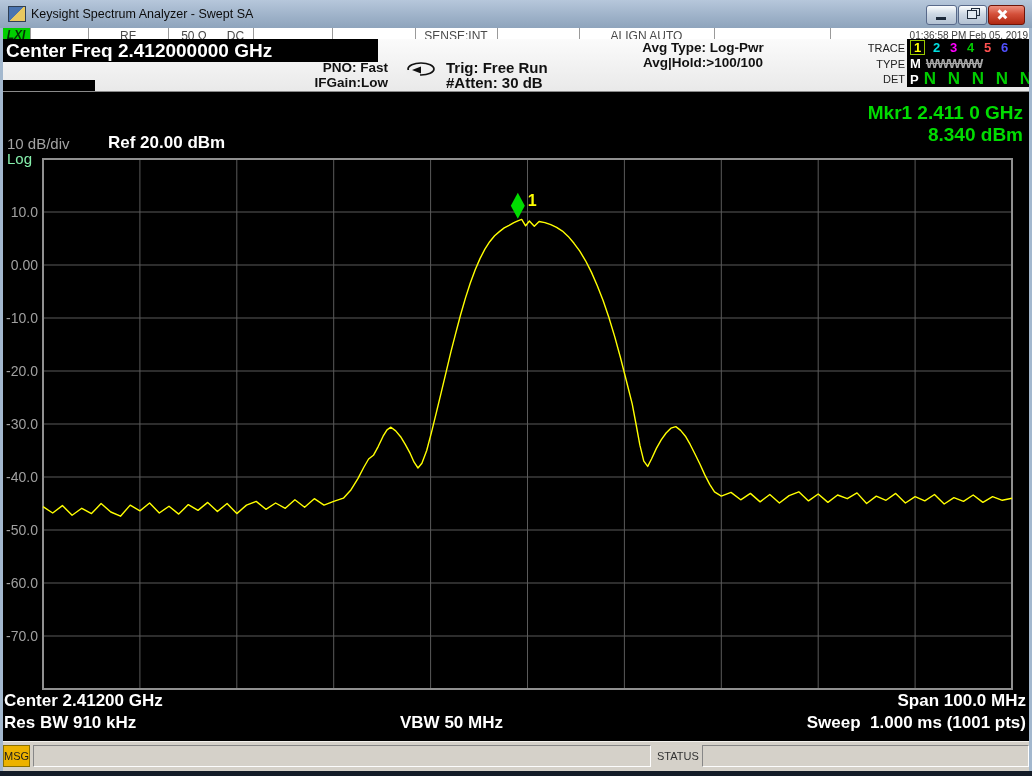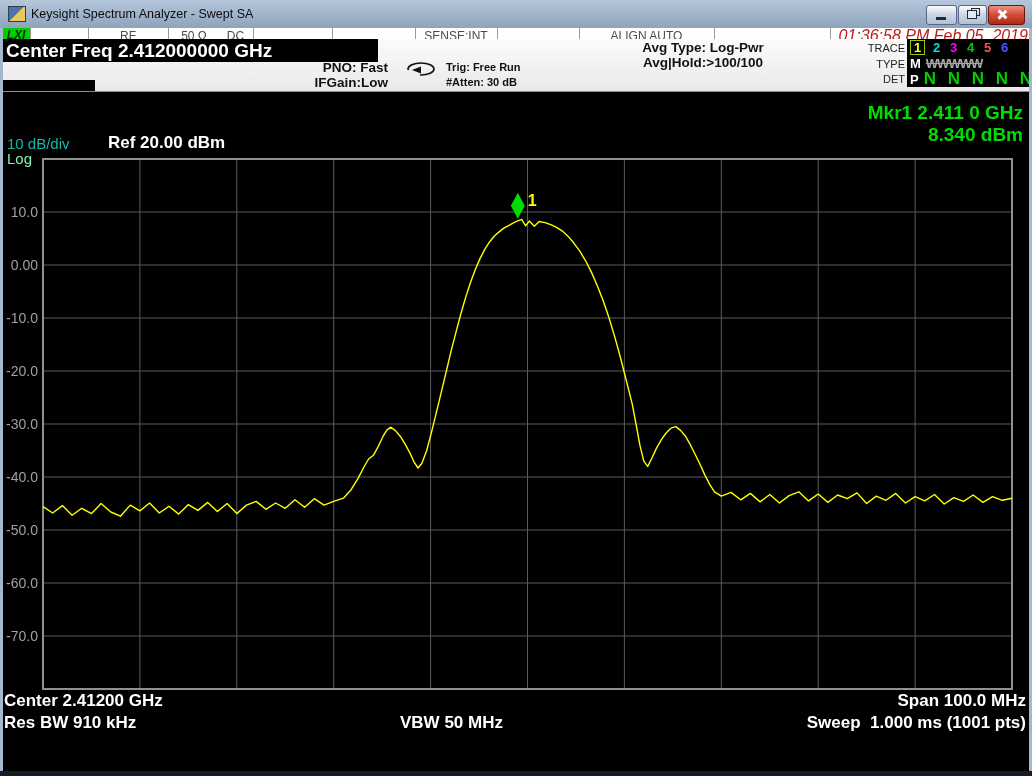--- a/index.html
+++ b/index.html
@@ -27,47 +27,47 @@
   .glyph-x1,.glyph-x2{position:absolute;left:12px;top:3px;width:2.5px;height:11px;background:#fff;}
   .glyph-x1{transform:rotate(45deg);} .glyph-x2{transform:rotate(-45deg);}
   
   .staterow{position:absolute;left:0;top:28px;width:1032px;height:17px;background:#fff;
     border-bottom:1px solid #9aa2ac;font-size:12px;color:#4a4a4a;}
   .sep{position:absolute;top:0;width:1px;height:17px;background:#9a9a9a;}
   .seg{position:absolute;top:0;height:17px;line-height:16px;text-align:center;}
   .lxi{position:absolute;left:2px;top:0px;width:28px;height:16px;background:#00cf00;
     color:#042d04;font-weight:bold;font-style:italic;font-size:12px;text-align:center;line-height:15px;
     border-bottom:2px solid #00cf00;}
-  .dtime{position:absolute;right:4px;top:0;height:17px;line-height:16px;font-size:16px;color:#b91c1c;font-style:italic;}
+  .dtime{position:absolute;right:4px;top:0;height:17px;line-height:16px;font-size:10px;color:#404040;}
   
   .annbar{position:absolute;left:0;top:39px;width:1032px;height:52px;
     background:linear-gradient(#fbfbfb,#e9e9e9);border-bottom:1px solid #8a8a8a;}
   .cfbox{position:absolute;left:0;top:0;width:378px;height:23px;background:#000;color:#fff;
     font-size:19px;font-weight:bold;line-height:23px;padding-left:6px;box-sizing:border-box;}
   .pno{position:absolute;left:278px;top:21px;width:110px;text-align:right;
     font-size:13.5px;font-weight:bold;color:#111;line-height:15px;}
   .loopicon{position:absolute;left:404px;top:22px;width:34px;height:17px;}
-  .trig{position:absolute;left:446px;top:21px;font-size:11px;font-weight:bold;color:#111;line-height:15px;}
+  .trig{position:absolute;left:446px;top:21px;font-size:15px;font-weight:bold;color:#111;line-height:15px;}
   .avg{position:absolute;left:597px;top:1px;width:212px;text-align:center;
     font-size:13.5px;font-weight:bold;color:#111;line-height:15px;}
   .trlabels{position:absolute;right:127px;top:2px;text-align:right;font-size:11px;
     color:#222;line-height:15.6px;}
   .trbox{position:absolute;left:907px;top:0;width:122px;height:48px;background:#000;}
   .trrow{height:16px;line-height:16px;padding-left:3px;white-space:nowrap;}
   .trnum{display:inline-block;width:17px;text-align:center;font-size:13px;font-weight:bold;}
   .trnum.act{width:13px;margin-right:3px;border:1px solid #9ac800;line-height:13px;}
   .typeA,.detA{color:#fff;font-weight:bold;font-size:13px;margin-right:5px;}
   .typeR{color:#a8a8a8;font-weight:bold;font-size:13px;letter-spacing:-1px;text-decoration:line-through;margin-top:13px;}
   .detR{color:#00cc00;font-weight:bold;font-size:17px;word-spacing:7px;}
   .notch{position:absolute;left:0;top:41px;width:95px;height:11px;background:#000;}
   
   .screen{position:absolute;left:0;top:97px;width:1032px;height:644px;background:#000;}
   .mkr{position:absolute;right:9px;top:102px;text-align:right;color:#00dc00;
     font-size:19px;font-weight:bold;line-height:22px;}
-  .scalediv{position:absolute;left:7px;top:135px;font-size:15px;color:#14b8a6;}
+  .scalediv{position:absolute;left:7px;top:135px;font-size:15px;color:#a3a3a3;}
   .reflvl{position:absolute;left:108px;top:133px;font-size:17px;font-weight:bold;color:#fff;}
   .logl{position:absolute;left:7px;top:150px;font-size:15px;color:#86efac;}
   #plot-svg{position:absolute;left:0;top:0;width:1032px;height:776px;
     font-family:"Liberation Sans",sans-serif;}
   .foot{position:absolute;color:#fff;font-size:17px;font-weight:bold;line-height:20px;white-space:pre;}
   
   .statusbar{position:absolute;left:0;top:741px;width:1032px;height:30px;background:#d5d1c9;
     border-top:1px solid #f2f0ec;}
   .msg{position:absolute;left:3px;top:3px;width:27px;height:22px;background:#ecb200;
     border:1px solid #8a7000;box-sizing:border-box;color:#1c1c1c;font-size:11px;
@@ -203,17 +203,23 @@
       <polygon points="517.81,218.798 524.81,205.798 517.81,192.798 510.80999999999995,205.798" fill="#00dc00"></polygon>
       <text x="527.81" y="205.798" fill="#ffff00" font-size="16" font-weight="bold">1</text>
     </svg>
 
   <div class="foot" style="left:4px;top:691px">Center 2.41200 GHz</div>
   <div class="foot" style="right:6px;top:691px">Span 100.0 MHz</div>
   <div class="foot" style="left:4px;top:713px">Res BW 910 kHz</div>
   <div class="foot" style="left:400px;top:713px">VBW 50 MHz</div>
   <div class="foot" style="right:6px;top:713px">Sweep  1.000 ms (1001 pts)</div>
 
+  <div class="statusbar">
+    <div class="msg">MSG</div>
+    <div class="sfield" style="left:33px;width:618px"></div>
+    <div class="slabel">STATUS</div>
+    <div class="sfield" style="left:702px;width:327px"></div>
+  </div>
 
   <div class="frameL"></div>
   <div class="frameR"></div>
   <div class="frameB"></div>
 </div>
 
 </body></html>

